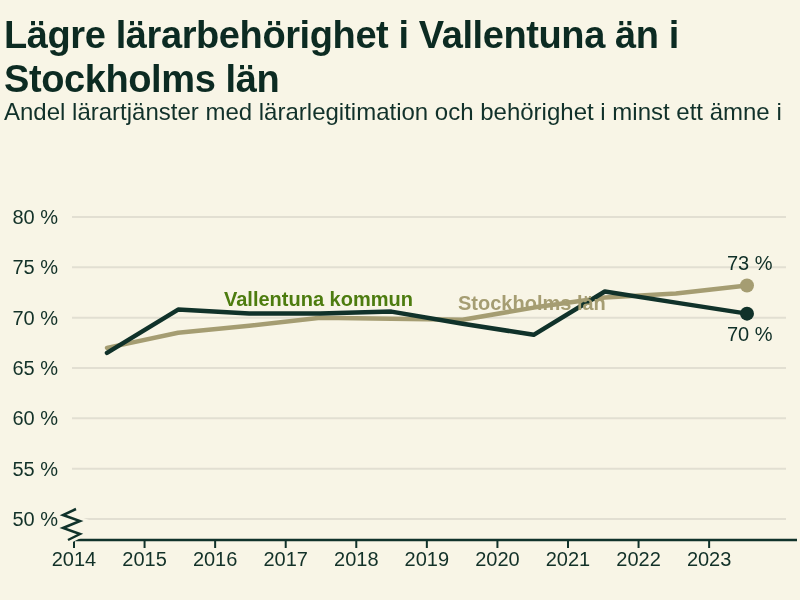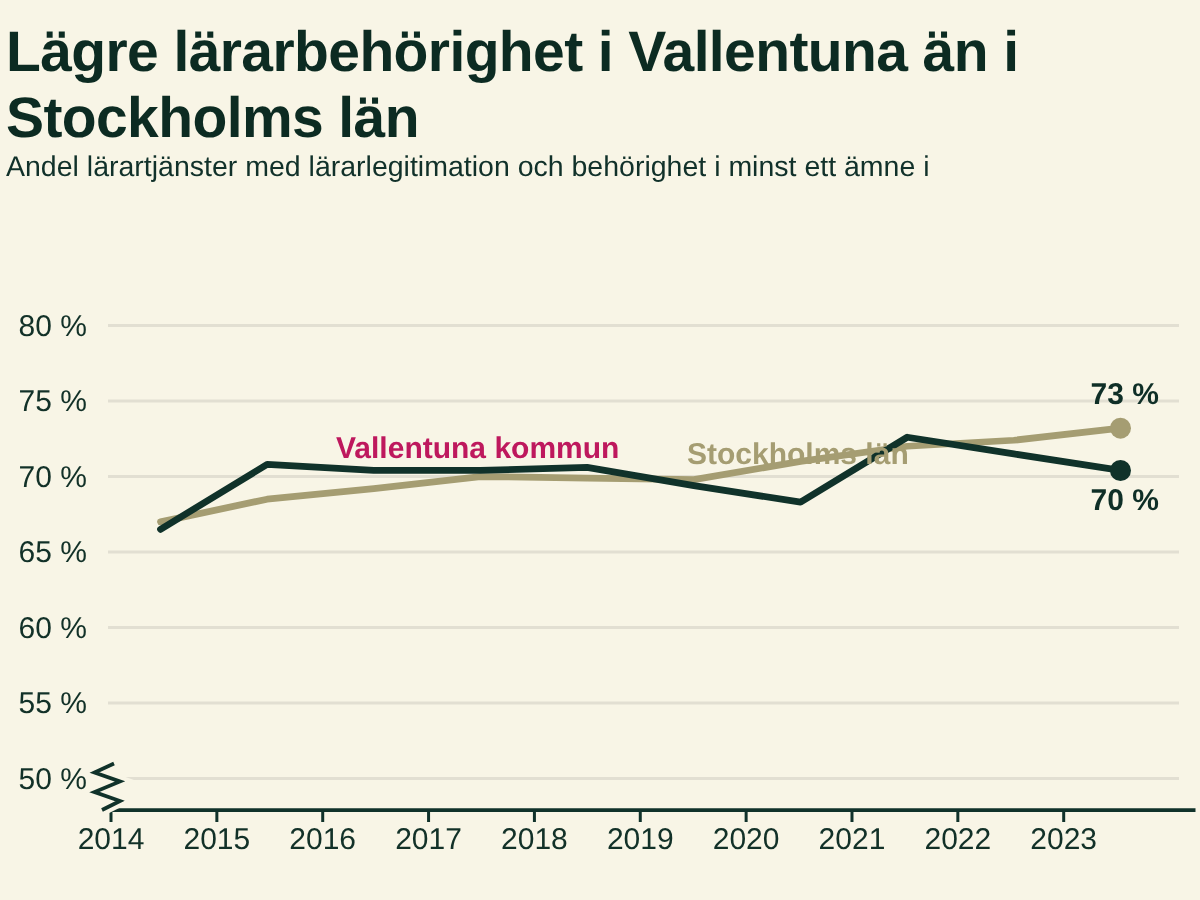--- a/index.html
+++ b/index.html
@@ -9,35 +9,35 @@
     font-family:"Liberation Sans",sans-serif;
     color:#0e2d24;
   }
   .title{
     position:absolute;left:4px;top:13px;
     font-size:38px;font-weight:700;line-height:44px;letter-spacing:-0.4px;
     color:#0c2b22;white-space:nowrap;
   }
   .subtitle{
     position:absolute;left:4px;top:98px;
-    font-size:19px;font-weight:500;line-height:27px;
+    font-size:24px;font-weight:500;line-height:27px;
     color:#11312a;white-space:nowrap;
   }
   .chart-svg{position:absolute;left:0;top:0;}
   svg text{
     font-family:"Liberation Sans",sans-serif;
     fill:#123128;font-size:20px;font-weight:500;
   }
   .series-label{
     position:absolute;font-size:20px;font-weight:600;white-space:nowrap;
   }
-  .series-label.dark{color:#be185d;}
+  .series-label.dark{color:#4d7c0f;}
   .series-label.olive{color:#a59d72;}
   .end-label{
-    position:absolute;font-size:20px;font-weight:700;color:#0f2f27;white-space:nowrap;
+    position:absolute;font-size:20px;font-weight:400;color:#0f2f27;white-space:nowrap;
   }
 </style>
 </head>
 <body>
 
 <div class="title">
   <div>Lägre lärarbehörighet i Vallentuna än i</div>
   <div>Stockholms län</div>
 </div>
 

